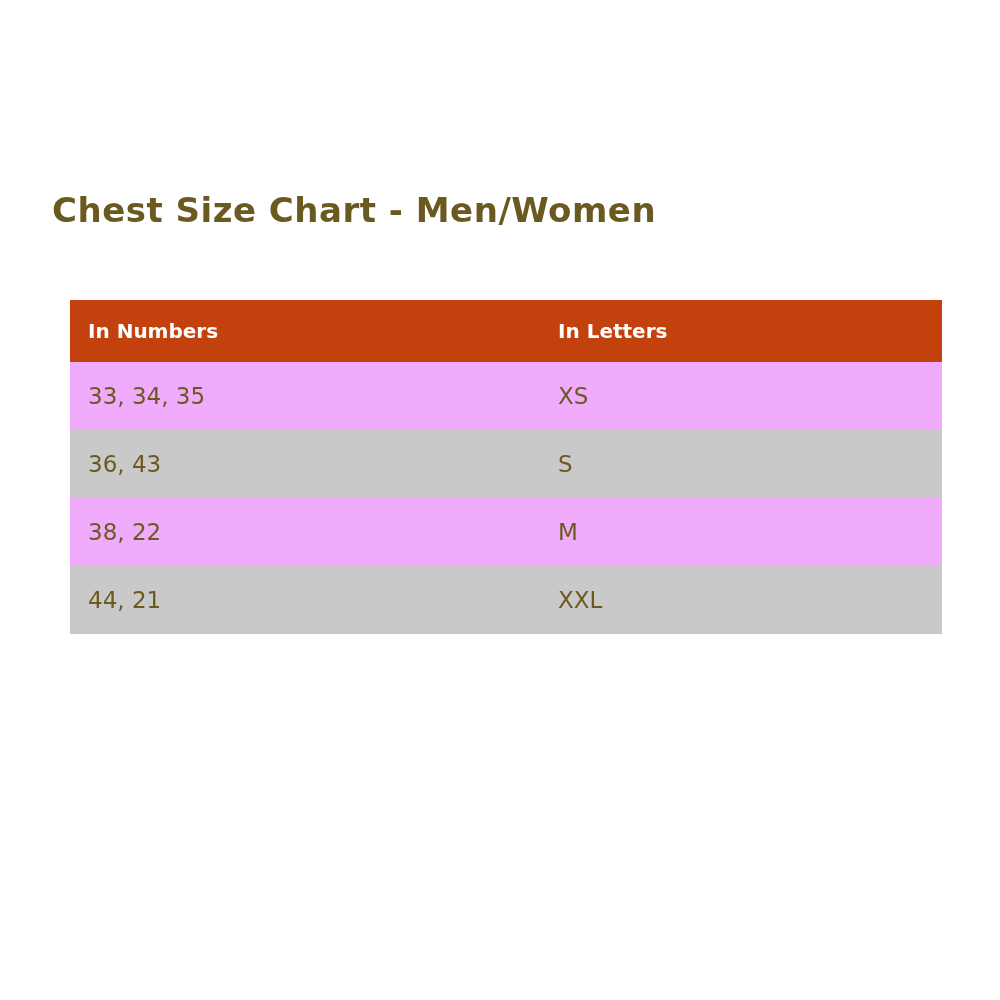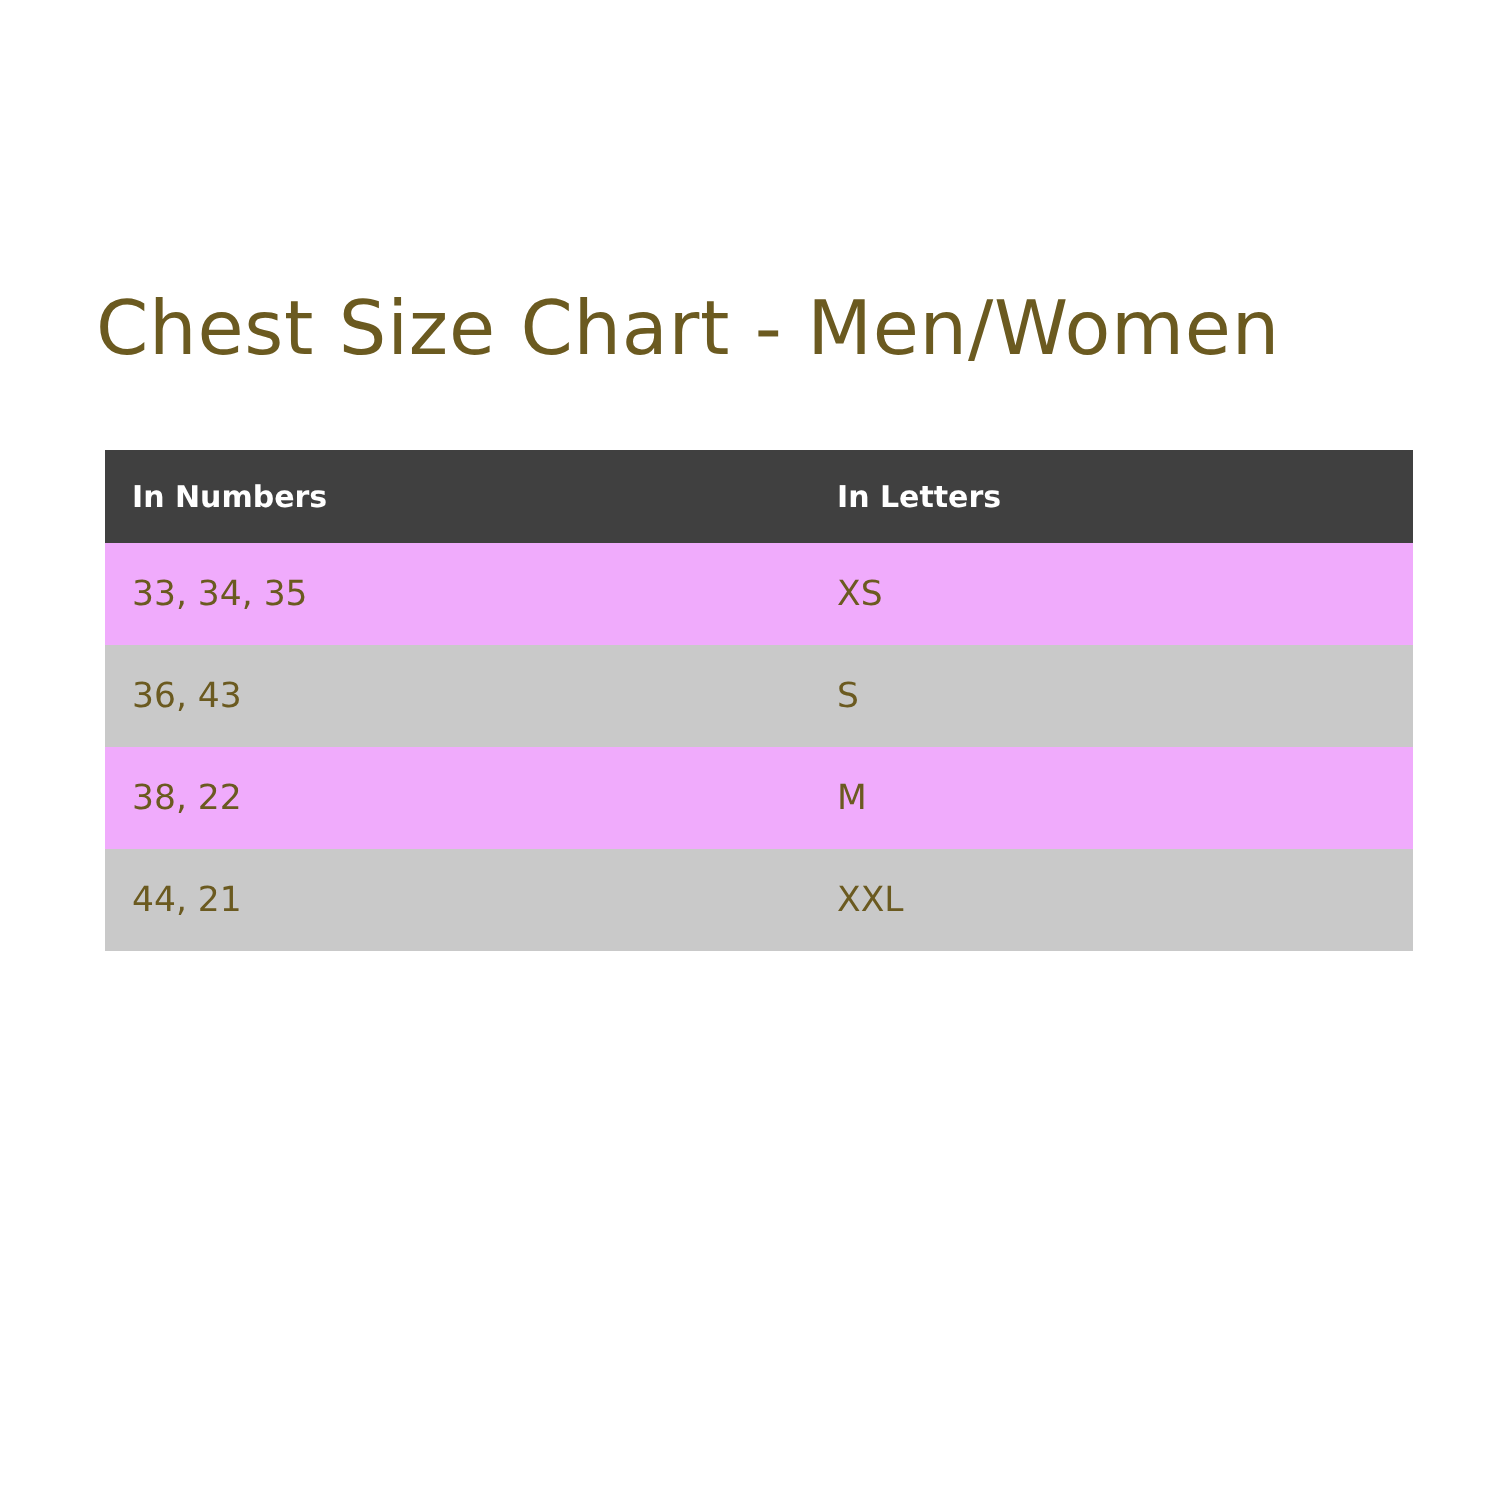--- a/index.html
+++ b/index.html
@@ -14,40 +14,40 @@
     overflow: hidden;
   }
   .page {
     position: relative;
     width: 1000px;
     height: 1000px;
     box-sizing: border-box;
   }
   .title {
     position: absolute;
-    left: 64px;
+    left: 52px;
     top: 190px;
-    font-size: 50px;
-    font-weight: 400;
+    font-size: 34px;
+    font-weight: 700;
     letter-spacing: 0.5px;
     color: #6b5a20;
     white-space: nowrap;
   }
   .size-table {
     position: absolute;
     left: 70px;
     top: 300px;
     width: 872px;
     border-collapse: collapse;
     table-layout: fixed;
   }
   .size-table col.c1 { width: 470px; }
   .size-table col.c2 { width: 402px; }
   .size-table thead th {
-    background: #404040;
+    background: #c2410c;
     color: #ffffff;
     text-align: left;
     font-size: 20px;
     font-weight: bold;
     padding: 18px 0 18px 18px;
     height: 62px;
     box-sizing: border-box;
     border: none;
   }
   .size-table tbody td {

